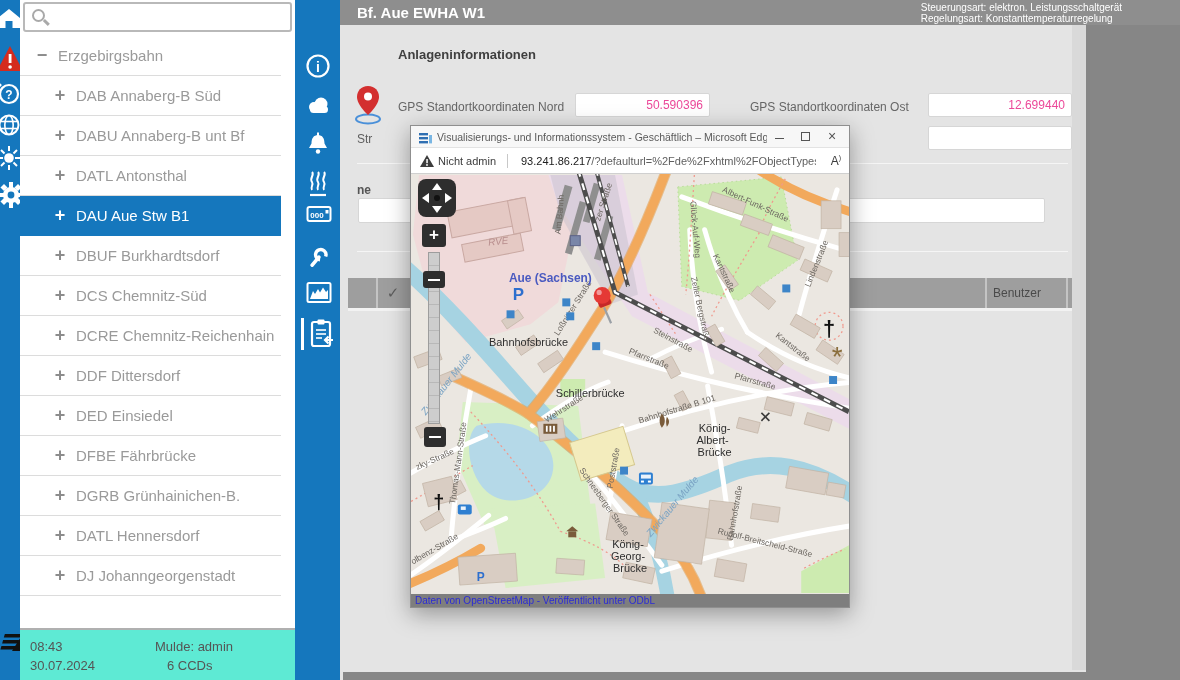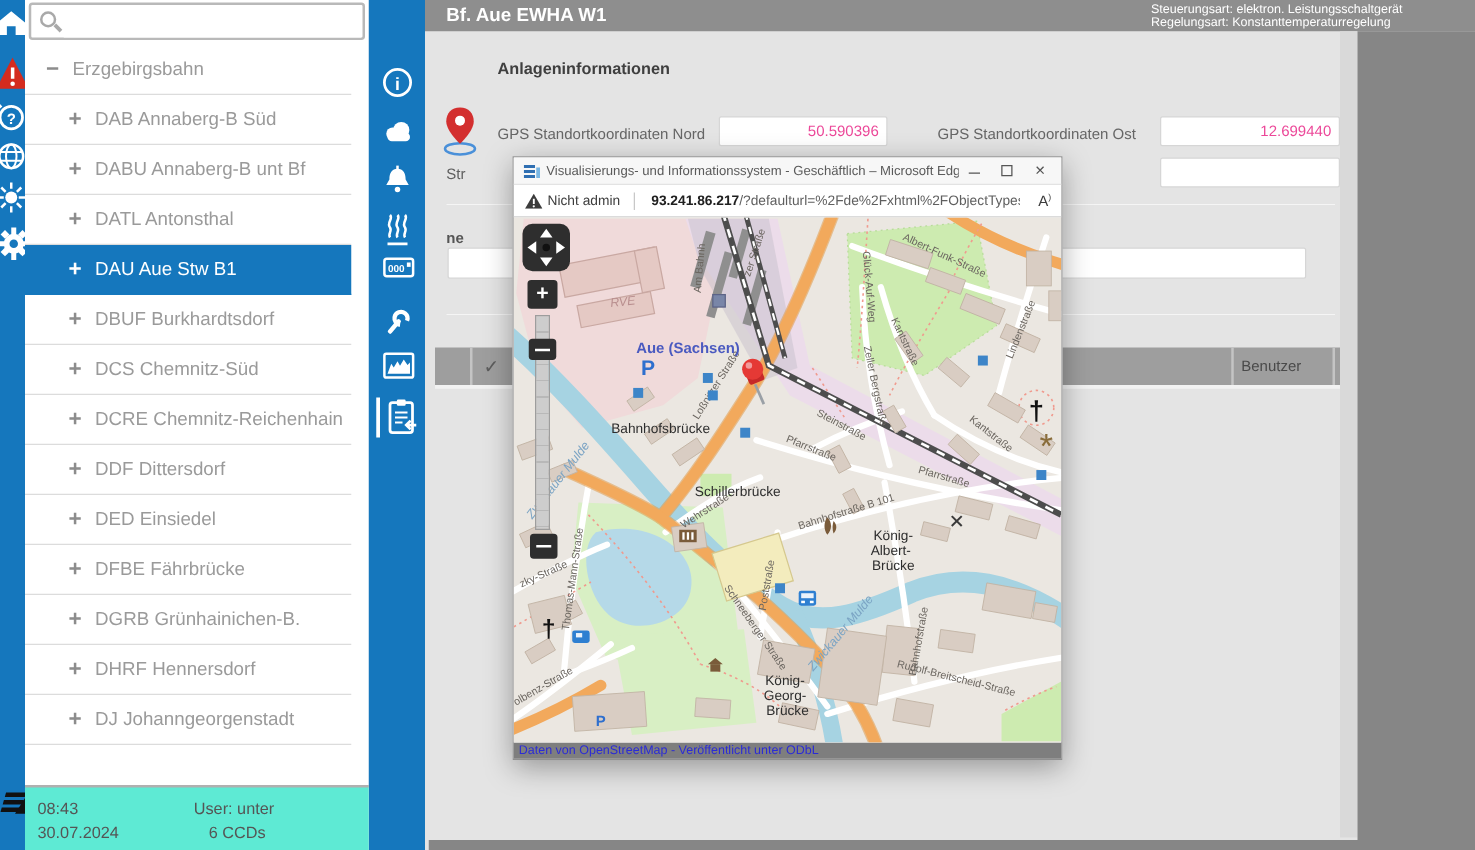--- a/index.html
+++ b/index.html
@@ -67,21 +67,21 @@
   #papp-icon{position:absolute;left:8px;top:5px}
   .winbtn{position:absolute;top:0;width:26px;height:22px;cursor:pointer;color:#555;text-align:center}
   #btn-min{right:56px}#btn-min i{position:absolute;left:8px;top:12px;width:9px;height:1px;background:#555}
   #btn-max{right:30px}#btn-max i{position:absolute;left:8px;top:6px;width:9px;height:9px;border:1px solid #555}
   #btn-close{right:4px;font-size:14px;line-height:21px}
   #purlbar{position:relative;height:26px;background:#fff;border-bottom:1px solid #d0d0d0;font-size:11px;color:#3c3c3c}
   #purlbar .warn{position:absolute;left:9px;top:7px}
   #lbl-notsecure{position:absolute;left:27px;top:7px}
   #purlbar .vsep{position:absolute;left:96px;top:6px;width:1px;height:14px;background:#c8c8c8}
   #url-text{position:absolute;left:110px;top:7px;white-space:nowrap;overflow:hidden;width:295px;color:#5f5f5f}
-  #url-text b{color:#202020;font-weight:bold}
+  #url-text b{color:#202020;font-weight:normal}
   #reader-ic{position:absolute;right:8px;top:6px;font-size:12px;color:#3c3c3c}
   #reader-ic sup{font-size:7px}
   #mapview{position:relative;width:438px;height:420px;overflow:hidden;background:#ebe7e1}
   #pstatus{height:13px;background:#7e7e7e;color:#2b2bd6;font-size:10px;line-height:13px;padding-left:4px}
 
   
   .mctl{position:absolute;background:#2e2e2e;color:#fff;border-radius:3px;text-align:center;cursor:pointer}
   #pan-pad{left:7px;top:5px;width:38px;height:38px;border-radius:8px;background:#2e2e2e}
   #pan-pad .ar{position:absolute;width:0;height:0}
   #pan-up{left:14px;top:4px;border-left:5px solid transparent;border-right:5px solid transparent;border-bottom:7px solid #fff}
@@ -230,32 +230,32 @@
         <div class="trow child">
           <span class="expander">+</span>
           <span class="tlabel">DFBE Fährbrücke</span>
         </div>
         <div class="trow child">
           <span class="expander">+</span>
           <span class="tlabel">DGRB Grünhainichen-B.</span>
         </div>
         <div class="trow child">
           <span class="expander">+</span>
-          <span class="tlabel">DHRF Hennersdorf</span>
+          <span class="tlabel">DATL Hennersdorf</span>
         </div>
         <div class="trow child">
           <span class="expander">+</span>
           <span class="tlabel">DJ Johanngeorgenstadt</span>
         </div>
       </div>
     <div id="side-footer">
       <div>08:43</div>
       <div>30.07.2024</div>
       <div class="col2">
-        <div>User: unter</div>
+        <div>Mulde: admin</div>
         <div style="padding-left:12px">6 CCDs</div>
       </div>
     </div>
   </div>
 
   <div id="tool-rail">
     <div class="ticon" style="top:53px">
       <svg width="24" height="26">
           <circle cx="12" cy="13" r="10.5" stroke="#fff" stroke-width="2.2" fill="none"></circle>
           <text x="12" y="19" text-anchor="middle" font-size="14" font-weight="bold" font-family="Liberation Serif,serif" fill="#fff">i</text>

